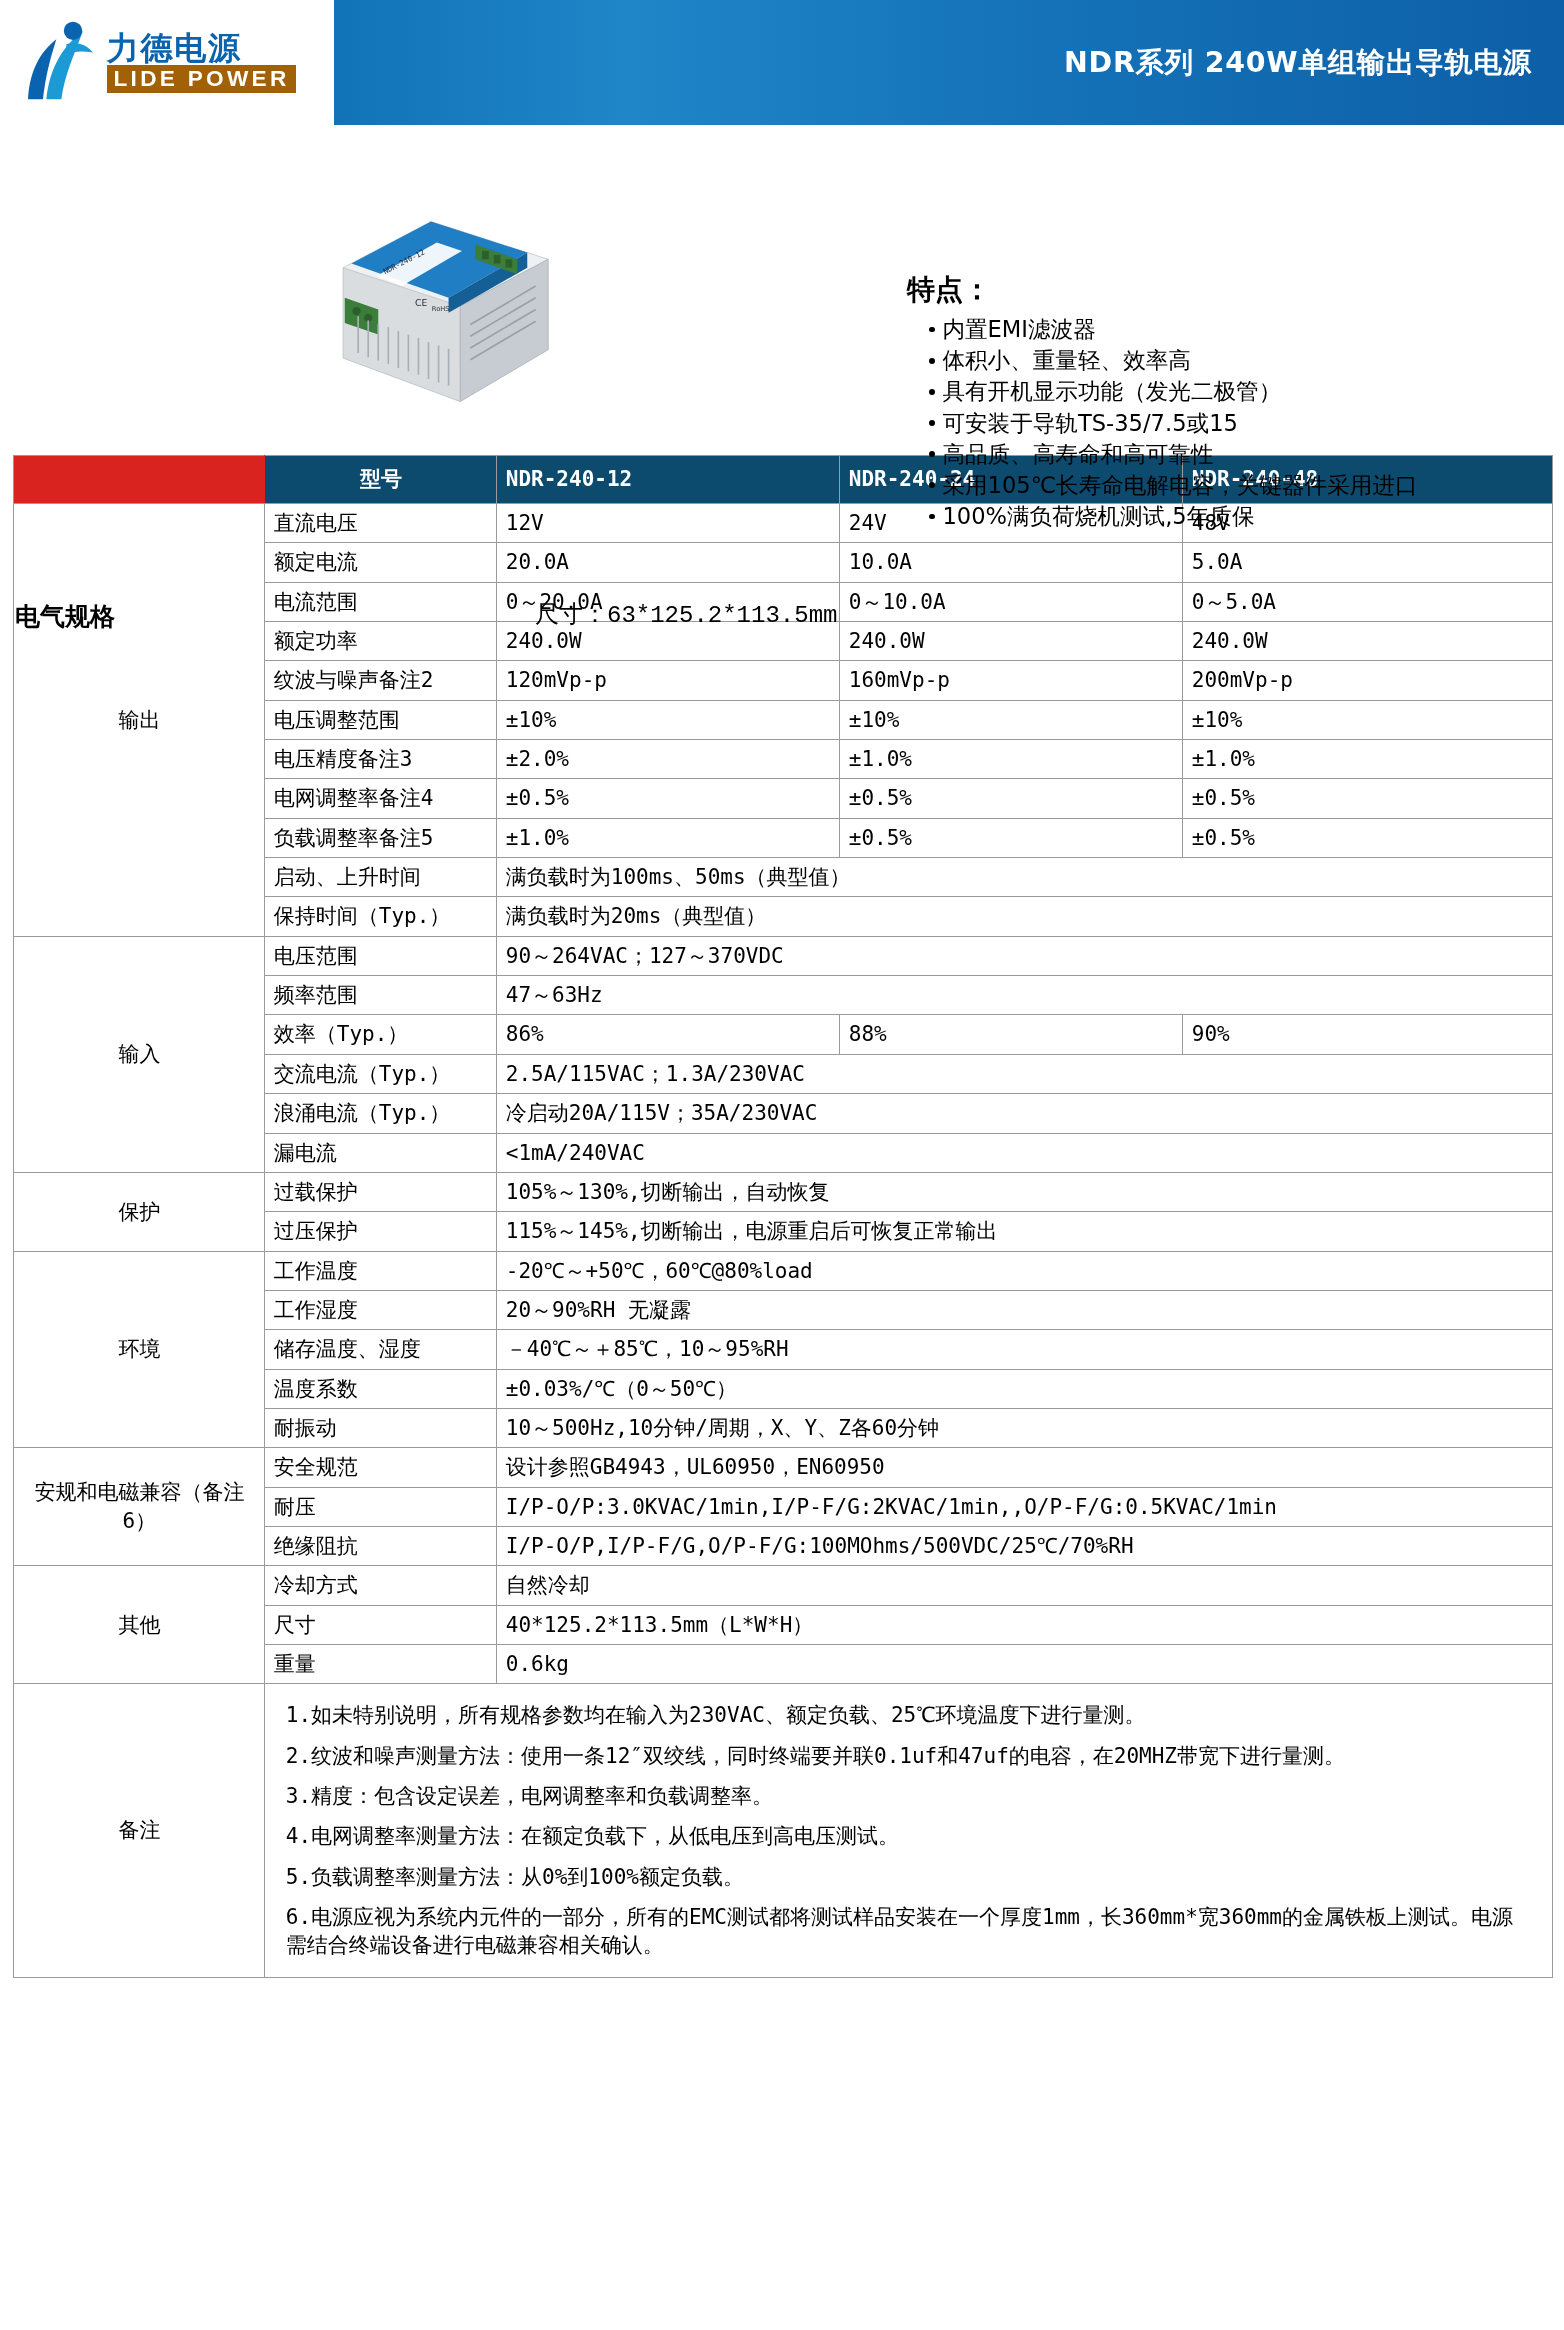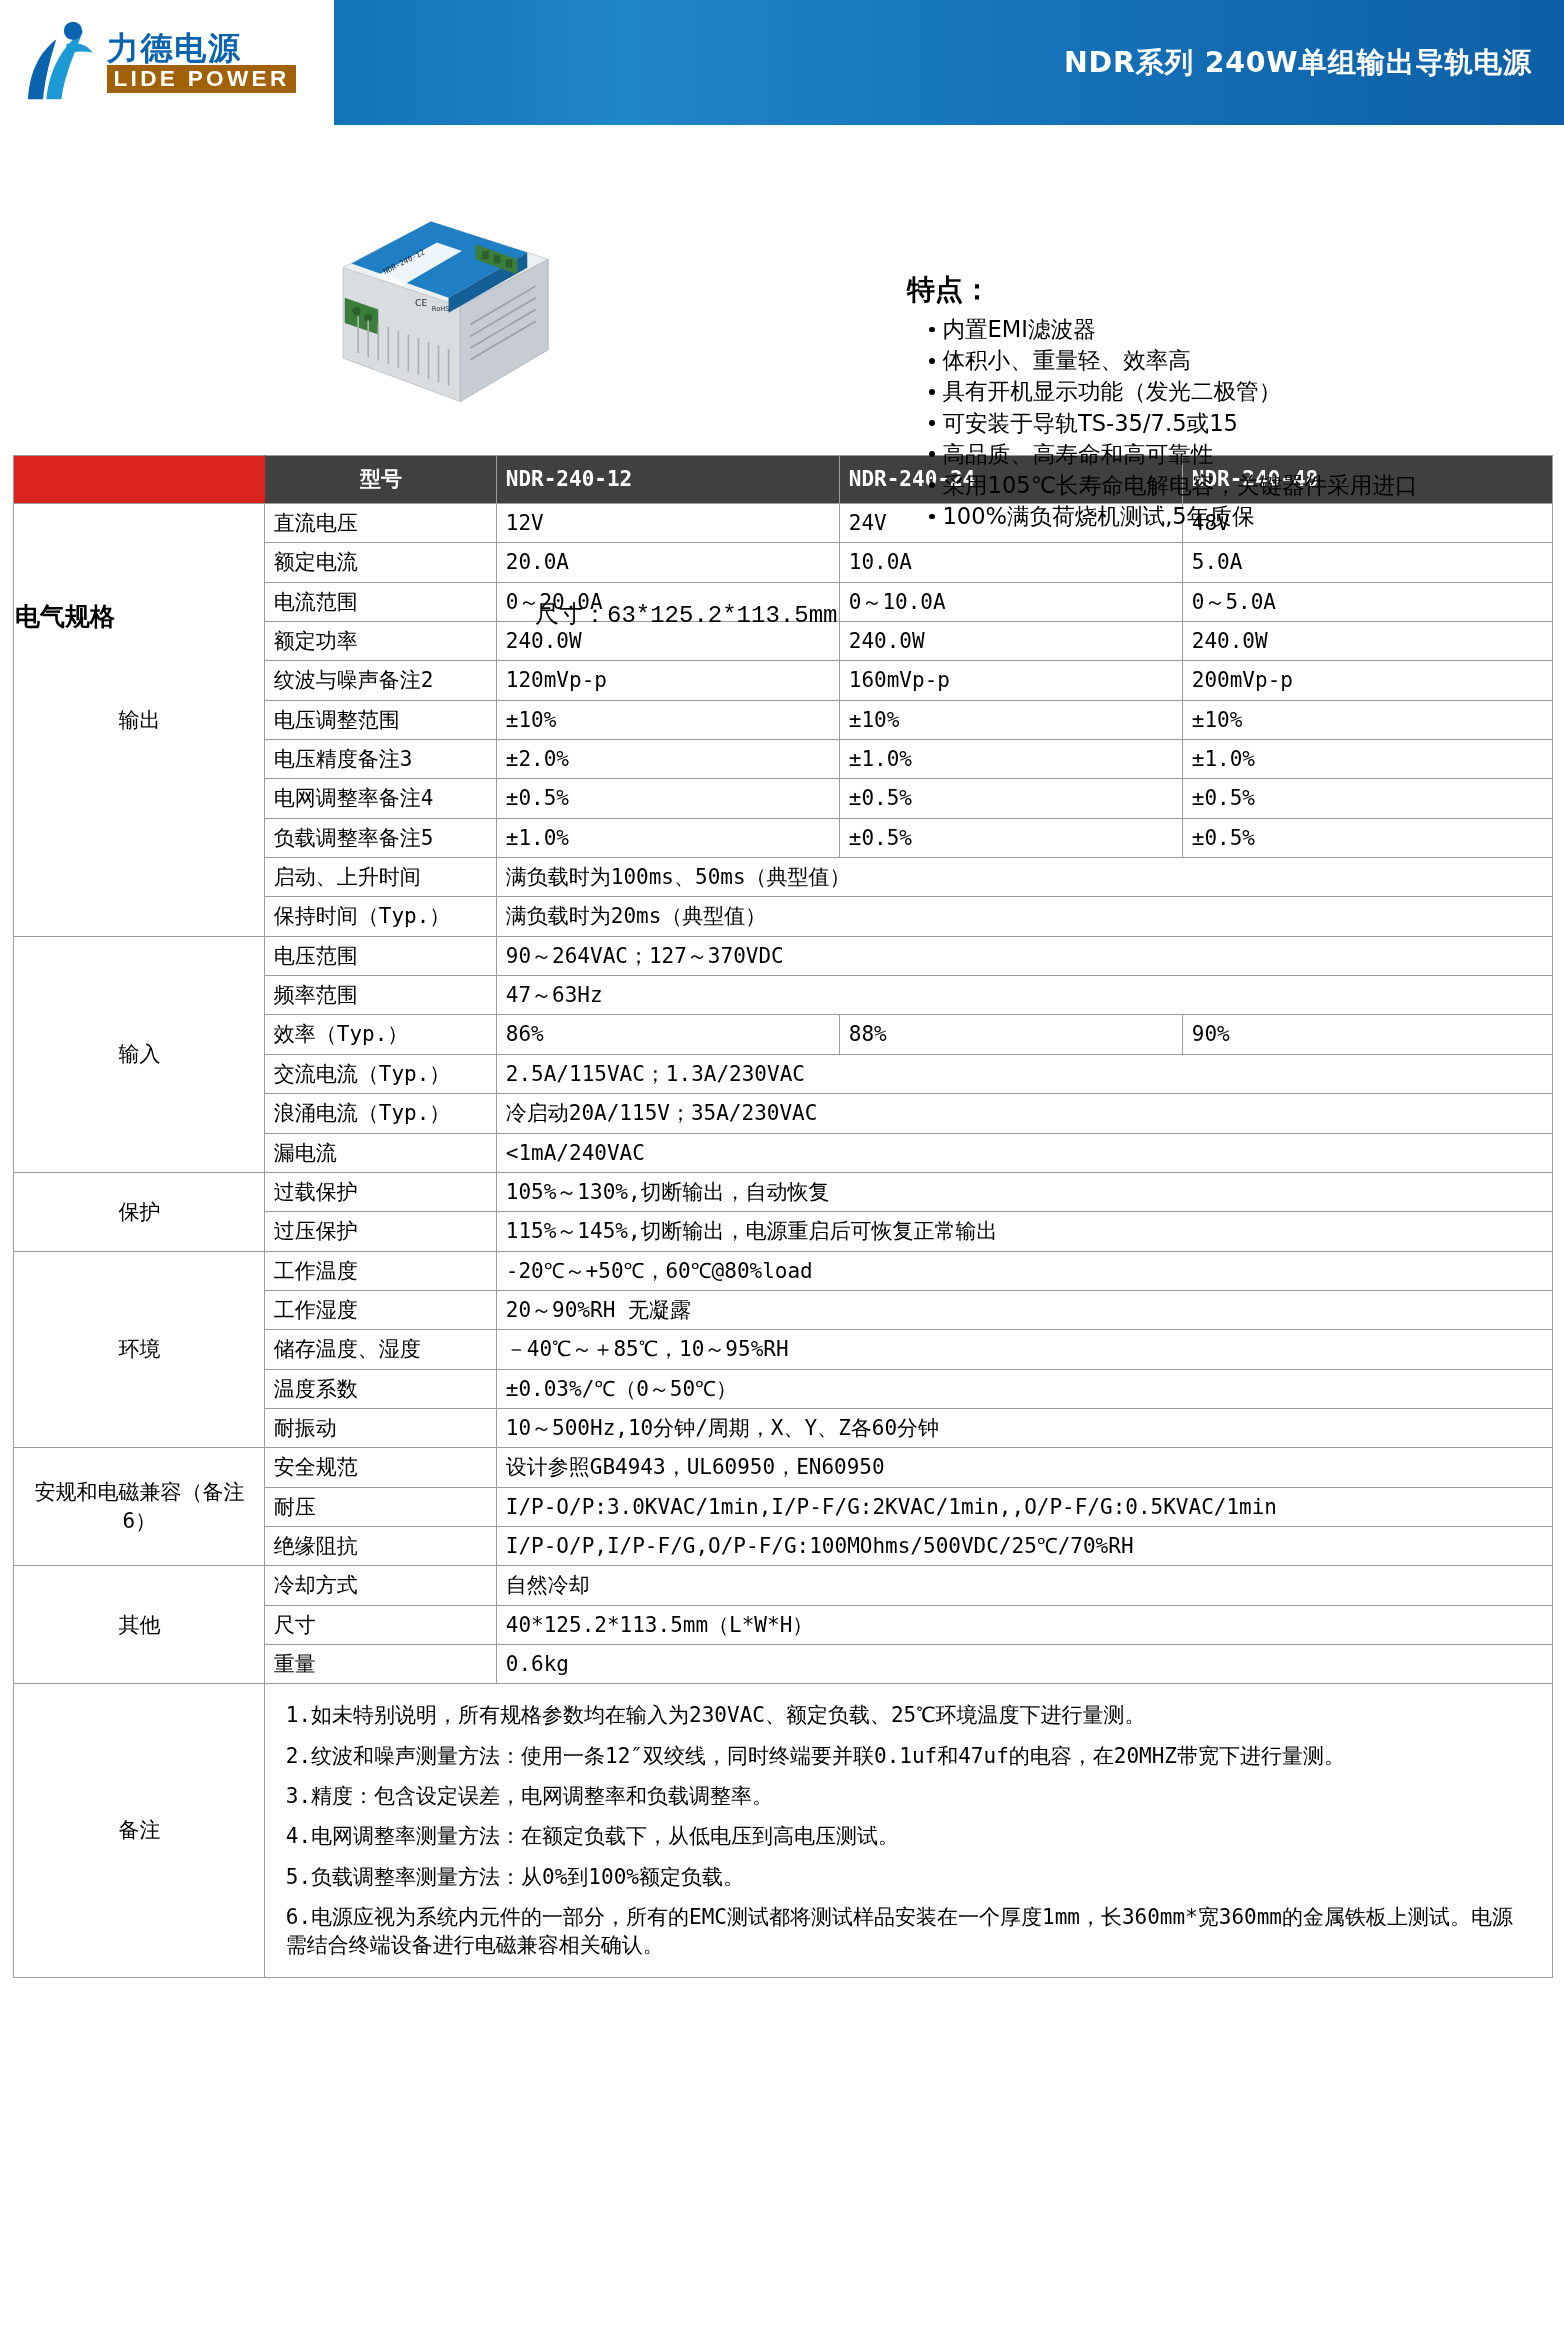--- a/index.html
+++ b/index.html
@@ -78,21 +78,21 @@
   }
   table.spec td,table.spec th{
     border:0.8px solid #9b9b9b;
     font-family:"DejaVu Sans Mono","Liberation Mono",monospace;
     font-size:21px;
     padding:5px 8.4px;
     vertical-align:middle;
     line-height:1.35;
   }
   .hdr td{
-    background:#404040;color:#ffffff;font-weight:bold;border:0.8px solid #d8231f;
+    background:#0c4a6e;color:#ffffff;font-weight:bold;border:0.8px solid #d8231f;
     font-family:"DejaVu Sans",sans-serif;font-size:22.6px;height:37px;
   }
   .hdr td.model-label{text-align:center;}
   .hdr td.blankcell{background:#d8231f;border-right:0.8px solid #d8231f;}
   .grp{
     text-align:center;font-family:"DejaVu Sans",sans-serif;font-size:22.6px;
   }
   .param{font-family:"DejaVu Sans",sans-serif;font-size:22px;}
   .val{font-family:"DejaVu Sans Mono","Liberation Mono",monospace;font-size:21px;}
   .notes-cell{

